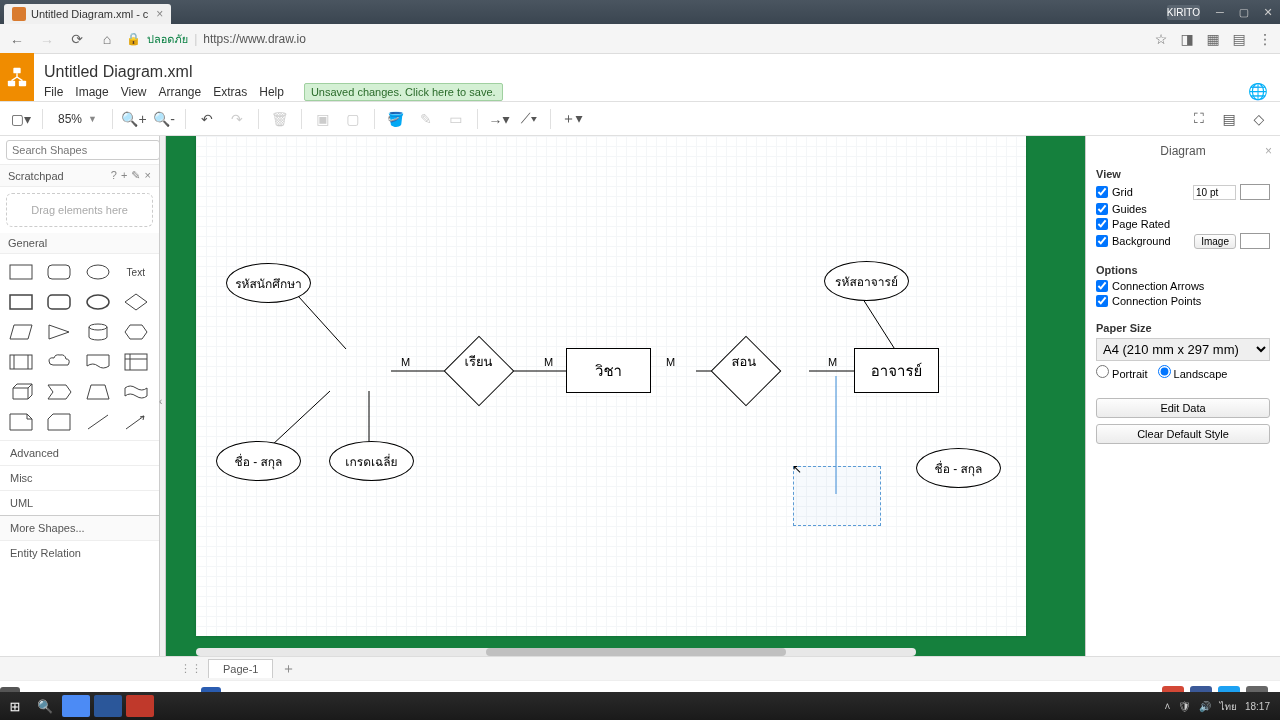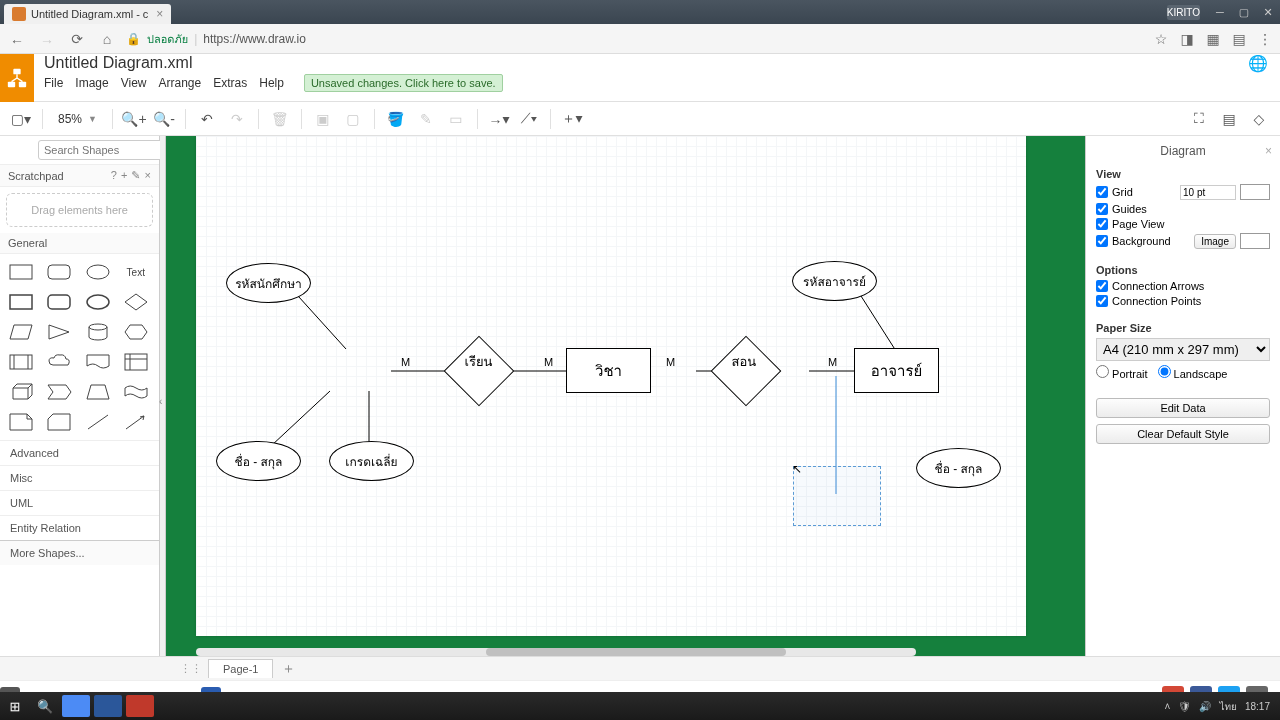--- a/index.html
+++ b/index.html
@@ -15,21 +15,21 @@
 .win-btn { width: 24px; height: 20px; display: flex; align-items: center; justify-content: center; color: #ccc; font-size: 11px; }
 
 .address-bar { height: 30px; background: #f5f5f5; border-bottom: 1px solid #ddd; display: flex; align-items: center; padding: 0 6px; gap: 8px; }
 .nav-btn { width: 22px; height: 22px; display: flex; align-items: center; justify-content: center; color: #666; font-size: 14px; border-radius: 50%; }
 .url-box { flex: 1; display: flex; align-items: center; gap: 6px; font-size: 12px; color: #333; }
 .secure-txt { color: #0a8043; font-size: 11px; }
 .url-text { color: #555; }
 .addr-icon { width: 18px; color: #666; font-size: 14px; text-align: center; }
 
 
-.app-header { height: 48px; display: flex; align-items: flex-start; border-bottom: 1px solid #e0e0e0; }
+.app-header { height: 48px; display: flex; align-items: flex-end; border-bottom: 1px solid #e0e0e0; }
 .logo { width: 34px; height: 48px; background: #f08c00; display: flex; align-items: center; justify-content: center; }
 .logo svg { width: 22px; height: 22px; }
 .title-menu { margin-left: 10px; }
 .doc-title { font-size: 16px; color: #333; }
 .menubar { display: flex; gap: 12px; font-size: 12px; color: #333; margin-top: 2px; align-items: center; }
 .menubar span { cursor: pointer; }
 .save-notice { background: #d4f0d4; border: 1px solid #a0d0a0; color: #2a6b2a; padding: 2px 6px; font-size: 11px; border-radius: 2px; margin-left: 8px; }
 .share-icon { margin-left: auto; margin-right: 12px; color: #aaa; font-size: 16px; }
 
 
@@ -39,21 +39,21 @@
 .zoom-box { display: flex; align-items: center; font-size: 12px; color: #333; padding: 0 6px; border: 1px solid transparent; }
 .zoom-box .caret { margin-left: 6px; color: #888; font-size: 9px; }
 .tb-right { margin-left: auto; display: flex; gap: 4px; }
 
 
 .main { display: flex; height: 520px; }
 
 
 .left-panel { width: 160px; border-right: 1px solid #ccc; background: #fff; display: flex; flex-direction: column; font-size: 11px; }
 .search-shapes { display: flex; align-items: center; padding: 4px 6px; border-bottom: 1px solid #eee; }
-.search-shapes input { flex: 1; border: 1px solid #ccc; padding: 3px 5px; font-size: 11px; border-radius: 3px; margin-left: 32px; }
+.search-shapes input { flex: 1; border: 1px solid #ccc; padding: 3px 5px; font-size: 11px; border-radius: 3px; }
 .search-shapes .sicon { color: #888; margin-left: 4px; font-size: 13px; }
 .section-hdr { padding: 4px 8px; color: #555; display: flex; align-items: center; border-bottom: 1px solid #eee; background: #fafafa; }
 .section-hdr .tools { margin-left: auto; display: flex; gap: 4px; color: #888; font-size: 11px; }
 .scratchpad-drop { margin: 6px; border: 1px dashed #ccc; border-radius: 6px; padding: 10px; text-align: center; color: #aaa; font-size: 11px; }
 .shapes-grid { display: grid; grid-template-columns: repeat(4, 1fr); gap: 6px; padding: 6px; }
 .shape-cell { width: 30px; height: 24px; display: flex; align-items: center; justify-content: center; }
 .shape-cell svg { width: 28px; height: 22px; }
 .cat-item { padding: 6px 10px; color: #555; border-top: 1px solid #eee; cursor: pointer; }
 
 .splitter { width: 6px; background: #f0f0f0; border-right: 1px solid #ccc; position: relative; }
@@ -75,21 +75,21 @@
 .hscroll-thumb { position: absolute; left: 290px; width: 300px; height: 8px; background: #c0c0c0; border-radius: 4px; }
 
 
 .right-panel { width: 195px; border-left: 1px solid #ccc; background: #fff; font-size: 11px; padding: 4px 0; }
 .rp-title { text-align: center; color: #555; font-size: 12px; padding: 4px; position: relative; }
 .rp-title .x { position: absolute; right: 8px; color: #aaa; }
 .rp-section { padding: 6px 10px; }
 .rp-heading { font-weight: bold; color: #333; margin-bottom: 4px; font-size: 11px; }
 .rp-row { display: flex; align-items: center; gap: 4px; margin: 3px 0; }
 .rp-row input[type=checkbox] { width: 12px; height: 12px; }
-.rp-row input[type=text] { width: 56px; font-size: 10px; padding: 1px 2px; border: 1px solid #ccc; }
+.rp-row input[type=text] { width: 43px; font-size: 10px; padding: 1px 2px; border: 1px solid #ccc; }
 .swatch { width: 30px; height: 16px; border: 1px solid #999; background: #fff; }
 .rp-btn { width: 100%; background: linear-gradient(#fdfdfd,#ececec); border: 1px solid #bbb; border-radius: 3px; padding: 3px; font-size: 11px; margin: 3px 0; cursor: pointer; }
 .rp-select { width: 100%; font-size: 13px; border: 1px solid #ccc; padding: 2px; }
 .img-btn { padding: 1px 6px; border: 1px solid #bbb; border-radius: 3px; background: linear-gradient(#fdfdfd,#ececec); font-size: 10px; }
 
 
 .page-tabs { height: 24px; background: #f5f5f5; border-top: 1px solid #ddd; display: flex; align-items: center; font-size: 11px; padding-left: 180px; }
 .page-tab-handle { color: #999; margin-right: 6px; }
 .page-tab { background: #fff; border: 1px solid #ccc; border-bottom: none; padding: 3px 14px; color: #555; }
 .page-tab-add { margin-left: 8px; color: #888; font-size: 14px; }
@@ -345,42 +345,42 @@
       <div class="shape-cell">
           <svg>
             <line x1="4" y1="18" x2="22" y2="5" stroke="#444"></line>
             <path d="M22 5 L18 6 M22 5 L21 9" stroke="#444"></path>
           </svg>
         </div>
     </div>
     <div class="cat-item">Advanced</div>
     <div class="cat-item">Misc</div>
     <div class="cat-item">UML</div>
+    <div class="cat-item" style="border-top:1px solid #ccc;background:#fafafa">More Shapes...</div>
     <div class="cat-item">Entity Relation</div>
-    <div class="cat-item" style="border-top:1px solid #ccc;background:#fafafa">More Shapes...</div>
   </div>
 
   <div class="splitter"></div>
 
   <div class="canvas-wrap">
     <div class="page">
 
       <svg class="line" style="left:0;top:0;width:830px;height:500px">
         <line x1="93" y1="150" x2="150" y2="213" stroke="#000"></line>
         <line x1="195" y1="235" x2="455" y2="235" stroke="#000"></line>
         <line x1="500" y1="235" x2="568" y2="235" stroke="#000"></line>
         <line x1="613" y1="235" x2="660" y2="235" stroke="#000"></line>
         <line x1="134" y1="255" x2="75" y2="310" stroke="#000"></line>
         <line x1="173" y1="255" x2="173" y2="310" stroke="#000"></line>
         <line x1="665" y1="160" x2="700" y2="215" stroke="#000"></line>
         <line x1="640" y1="240" x2="640" y2="358" stroke="#3b8bd6"></line>
       </svg>
 
       <div class="er ellipse" style="left:30px;top:127px;width:85px;height:40px">รหัสนักศึกษา</div>
-      <div class="er ellipse" style="left:596px;top:125px;width:85px;height:40px">รหัสอาจารย์</div>
+      <div class="er ellipse" style="left:628px;top:125px;width:85px;height:40px">รหัสอาจารย์</div>
 
       <div class="er" style="left:258px;top:210px">
           <div class="diamond">
             <span>เรียน</span>
           </div>
         </div>
       <div class="er rect" style="left:370px;top:212px;width:85px;height:45px">วิชา</div>
       <div class="er" style="left:525px;top:210px">
           <div class="diamond">
             <span>สอน</span>
@@ -415,21 +415,21 @@
           <span style="margin-left:auto"></span>
           <input type="text" value="10 pt" style="">
           <div class="swatch"></div>
         </div>
       <div class="rp-row">
           <input type="checkbox" checked="" style="">
           <span>Guides</span>
         </div>
       <div class="rp-row">
           <input type="checkbox" checked="" style="">
-          <span>Page View</span>
+          <span>Page Rated</span>
         </div>
       <div class="rp-row">
           <input type="checkbox" checked="" style="">
           <span>Background</span>
           <span style="margin-left:auto"></span>
           <button class="img-btn">Image</button>
           <div class="swatch"></div>
         </div>
     </div>
     <div class="rp-section">

